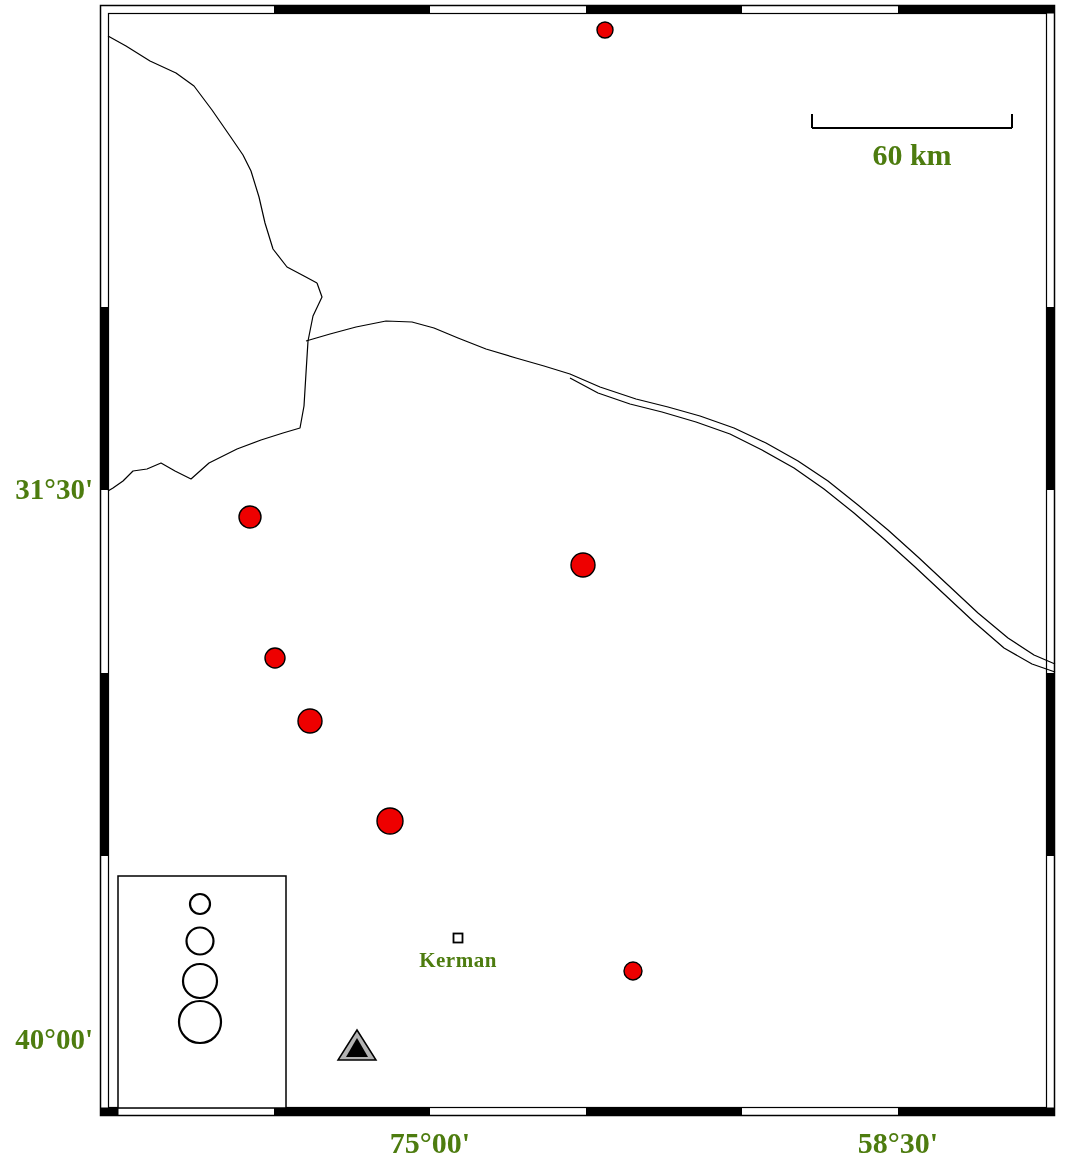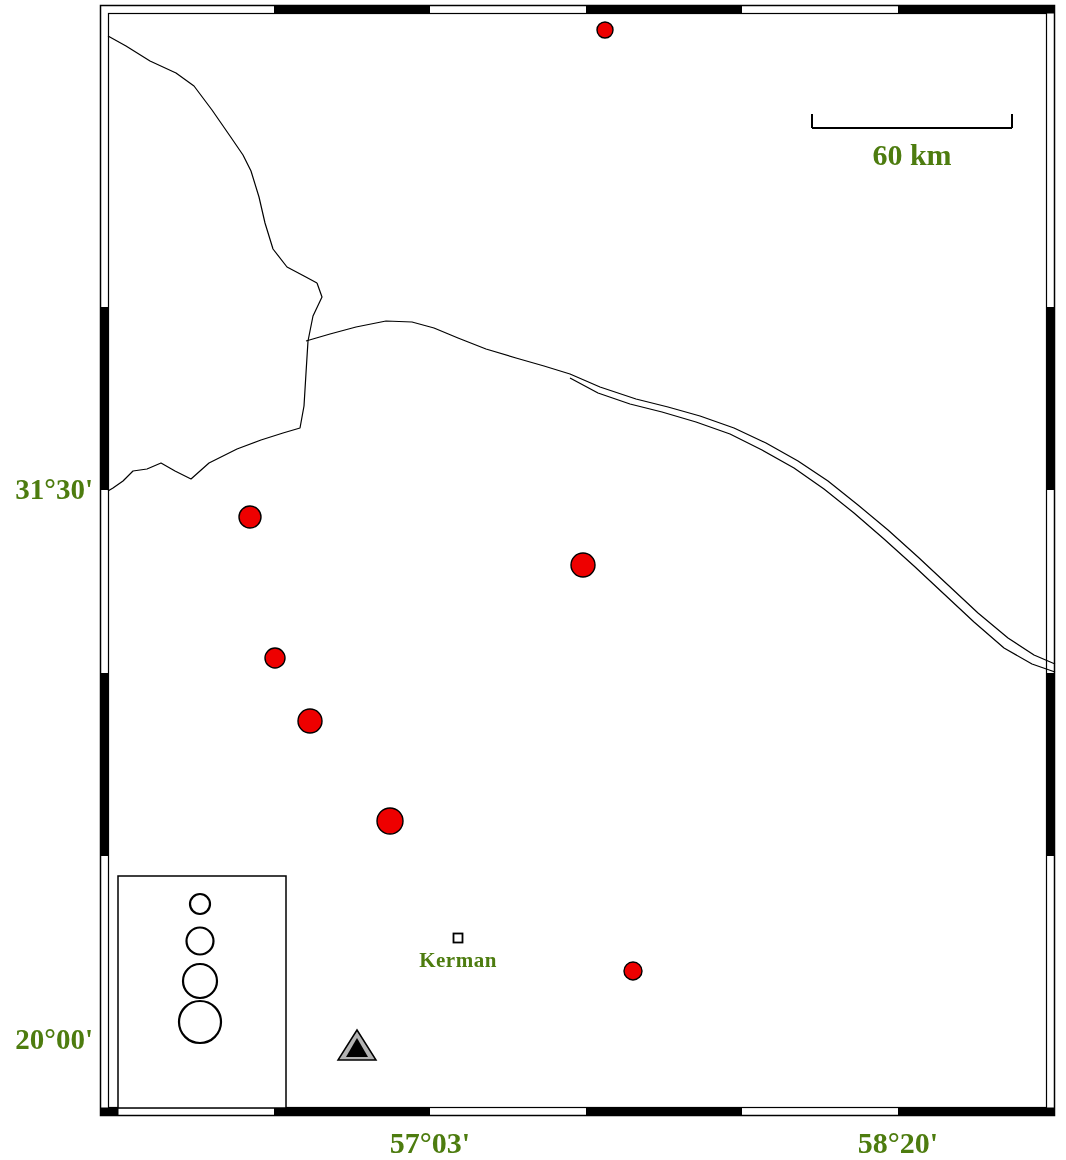--- a/index.html
+++ b/index.html
@@ -70,18 +70,18 @@
         <circle cx="310" cy="721" r="12" fill="#ee0000" stroke="#000000" stroke-width="1.4"></circle>
         <circle cx="390" cy="821" r="13" fill="#ee0000" stroke="#000000" stroke-width="1.4"></circle>
         <circle cx="633" cy="971" r="9" fill="#ee0000" stroke="#000000" stroke-width="1.4"></circle>
         <rect x="453.5" y="933.5" width="9" height="9" fill="#fff" stroke="#000" stroke-width="1.8"></rect>
         <polygon points="357,1030 338,1060 376,1060" fill="#b3b3b3" stroke="#000" stroke-width="1.5"></polygon>
         <polygon points="357,1038 346,1057 368,1057" fill="#000"></polygon>
       </g>
   </svg>
 
   <div class="lbl lat-upper">31°30'</div>
-  <div class="lbl lat-lower">20°00'</div>
-  <div class="lbl lon-left">57°03'</div>
-  <div class="lbl lon-right">58°20'</div>
+  <div class="lbl lat-lower">40°00'</div>
+  <div class="lbl lon-left">75°00'</div>
+  <div class="lbl lon-right">58°30'</div>
   <div class="lbl scale-label">60 km</div>
   <div class="lbl city-label">Kerman</div>
 </div>
 
 </body></html>

